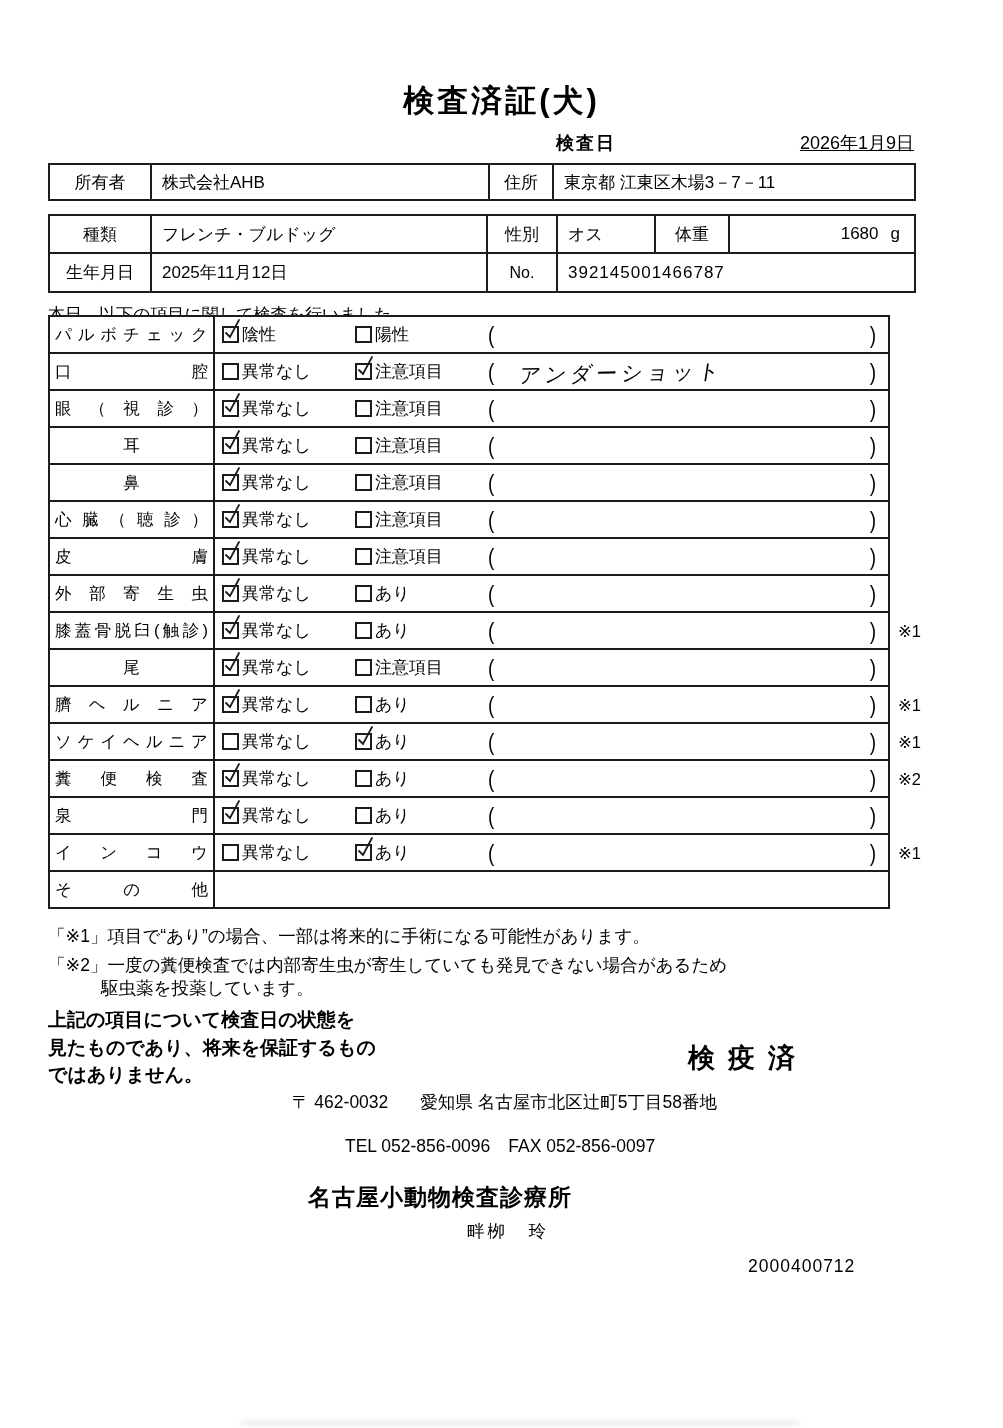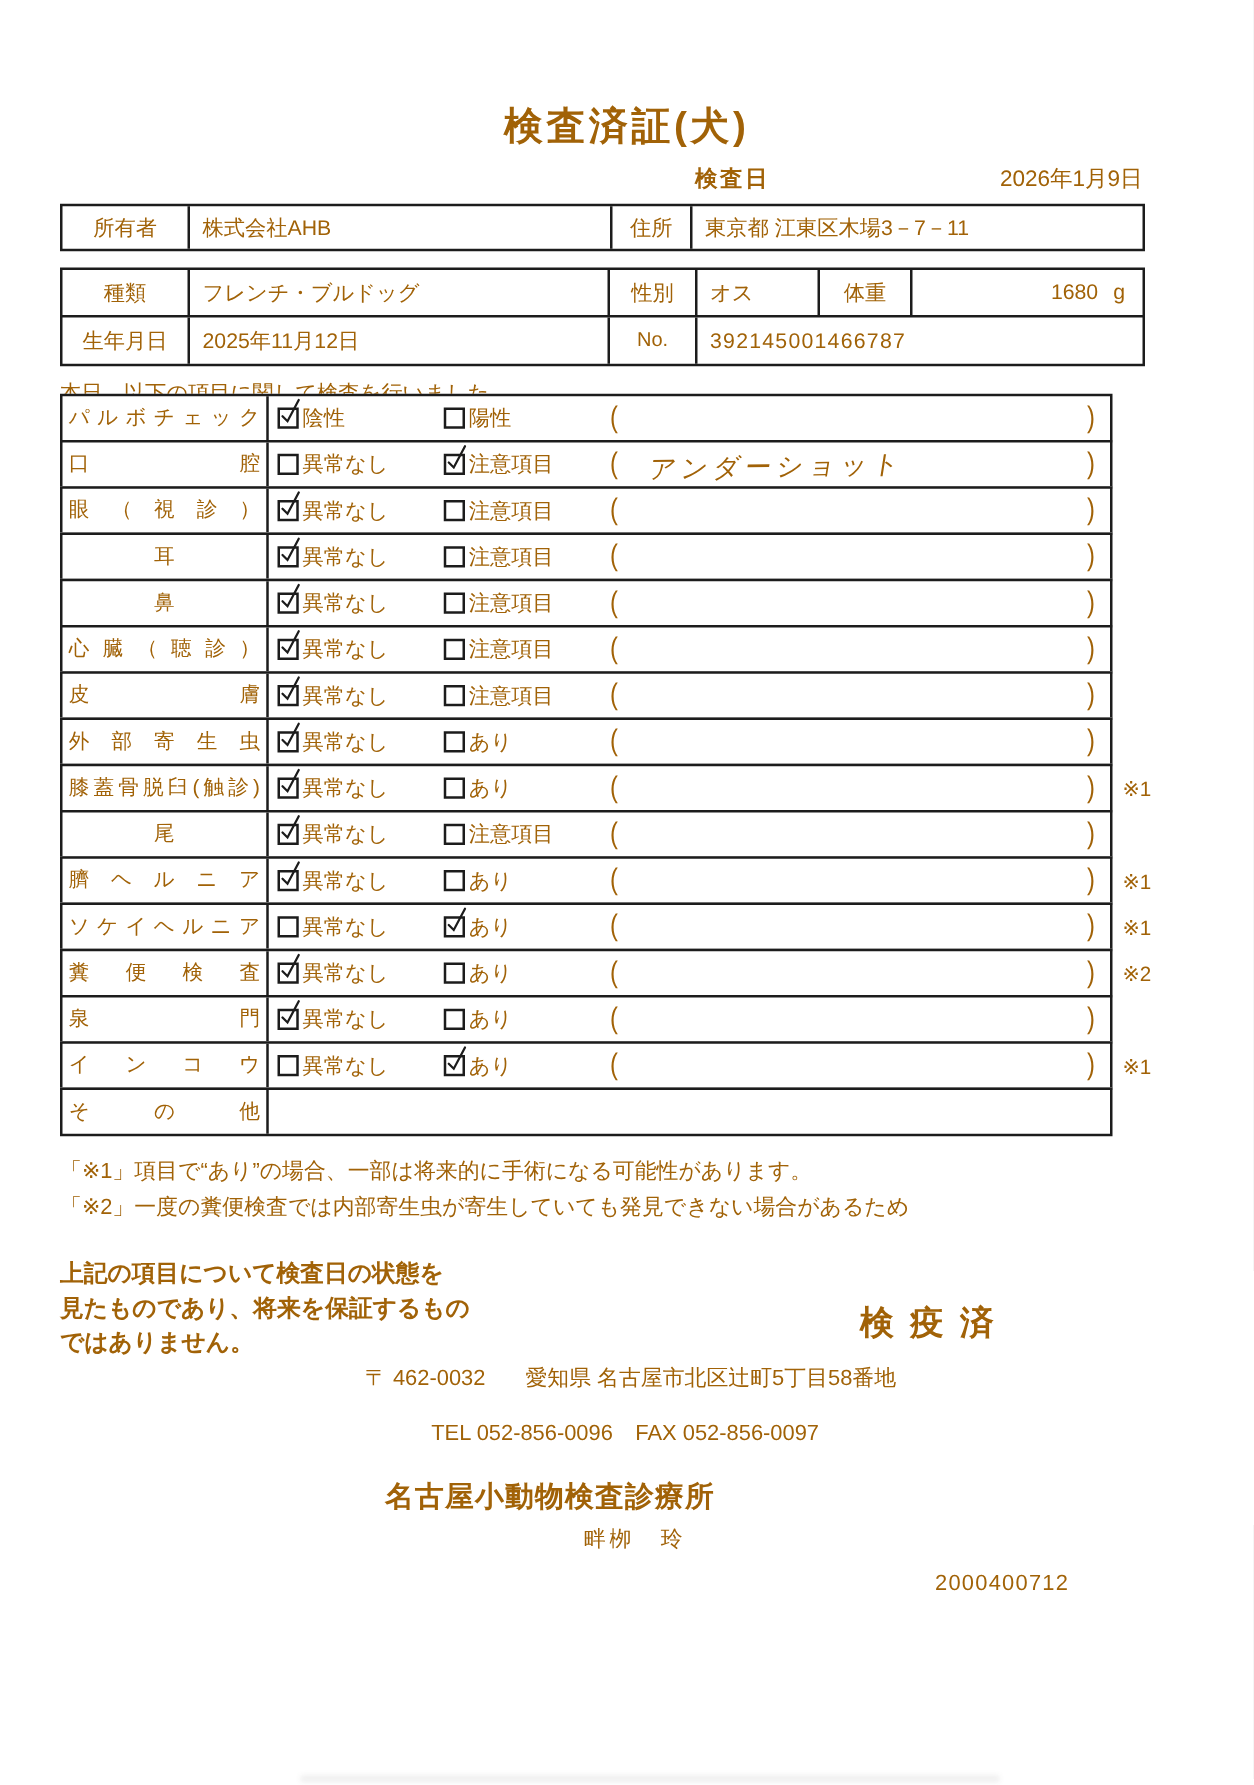--- a/index.html
+++ b/index.html
@@ -2,34 +2,34 @@
 <html lang="ja"><head>
 <meta charset="utf-8">
 <style>
   html,body{margin:0;padding:0;background:#e8e8e8;}
   .page{
     position:relative;
     width:1003px;height:1428px;
     margin:0 auto;
     background:#ffffff;
     font-family:"Liberation Sans","DejaVu Sans",sans-serif;
-    color:#a16207;
+    color:#000000;
     overflow:hidden;
   }
   .abs{position:absolute;}
 
   
   .doc-title{
     left:0;right:0;top:80px;
     text-align:center;
     font-size:31px;font-weight:600;letter-spacing:3px;
   }
   .date-row{left:48px;width:868px;top:131px;height:26px;}
   .date-label{position:absolute;left:508px;top:0;font-size:18px;font-weight:600;letter-spacing:2px;}
-  .date-value{position:absolute;right:2px;top:0;font-size:18px;font-weight:500;}
+  .date-value{position:absolute;right:2px;top:0;font-size:18px;font-weight:500;text-decoration:underline;}
 
   
   .tbl{display:flex;border:2px solid #1c1c1c;box-sizing:border-box;background:#fff;}
   .tbl .c{box-sizing:border-box;display:flex;align-items:center;font-size:17px;font-weight:500;}
   .tbl .c + .c{border-left:2px solid #1c1c1c;}
   .c.lab{justify-content:center;}
   .c.val{padding-left:10px;}
 
   .owner-tbl{left:48px;top:163px;width:868px;height:38px;}
   .owner-tbl .c1{width:100px;}
@@ -551,20 +551,21 @@
         <div class="lbl justify">その他</div>
         <div class="opts"></div>
       </div>
       <div class="marker"></div>
     </div>
   </div>
 
   <div class="abs footnotes">
     <div class="fn">「※1」項目で“あり”の場合、一部は将来的に手術になる可能性があります。</div>
     <div class="fn" style="margin-bottom:6px;text-align:center;">「※2」一度の糞便検査では内部寄生虫が寄生していても発見できない場合があるため</div>
+    <div class="fn fn-indent">駆虫薬を投薬しています。</div>
   </div>
 
   <div class="abs disclaimer">
     <div>上記の項目について検査日の状態を</div>
     <div>見たものであり、将来を保証するもの</div>
     <div>ではありません。</div>
   </div>
 
   <div class="abs stamp">検疫済</div>
 

